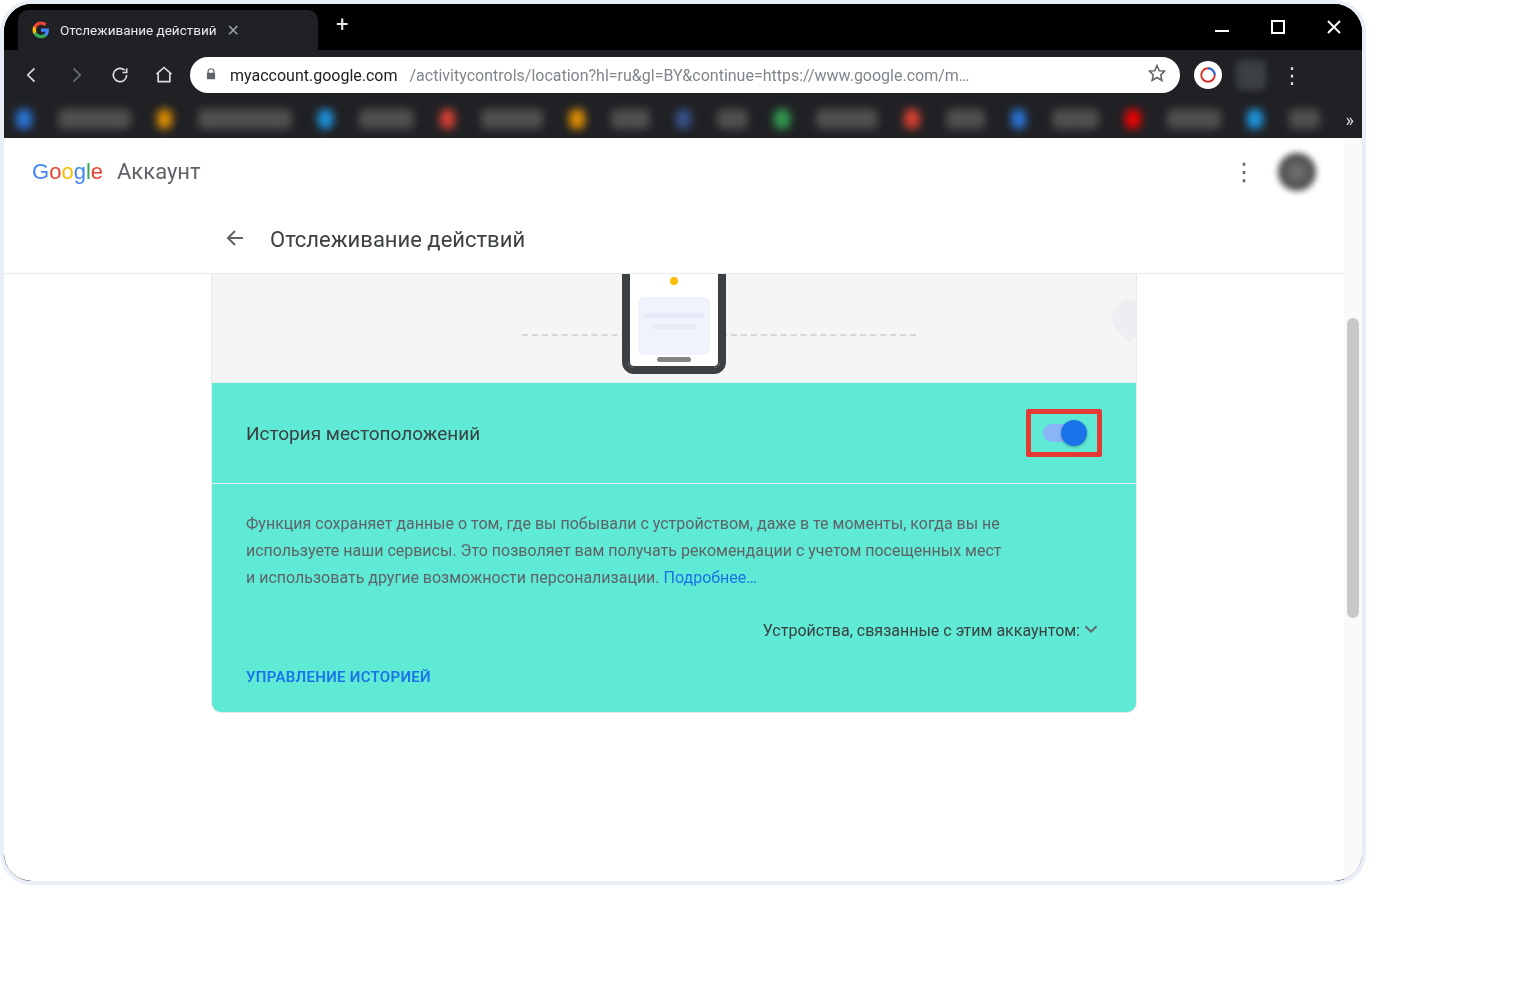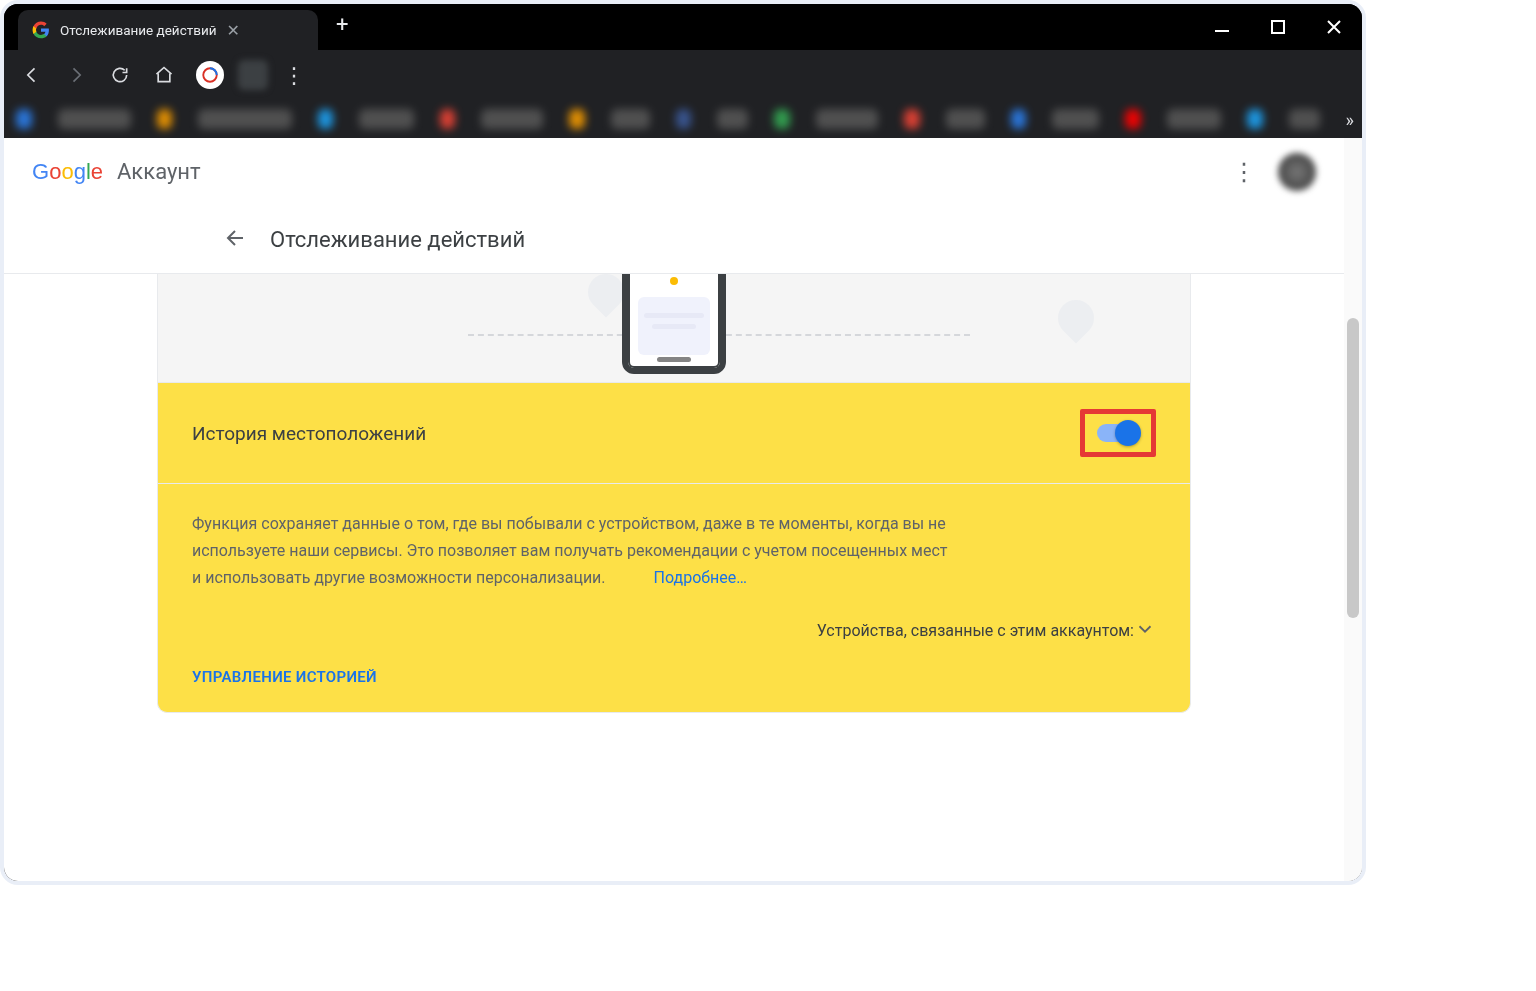--- a/index.html
+++ b/index.html
@@ -9,21 +9,21 @@
     width: 1536px;
     height: 991px;
     overflow: hidden;
     background: #fff;
   }
 
   
   .window-frame {
     width: 1366px;
     height: 885px;
-    border-radius: 18px;
+    border-radius: 32px;
     background: #000;
     border: 4px solid #e9eef7;
     position: relative;
     overflow: hidden;
   }
 
   
   .titlebar {
     height: 46px;
     background: #000;
@@ -193,25 +193,25 @@
   .sub-header .back svg { width:24px; height:24px; color:#5f6368; }
   .sub-header .title { color:#3c4043; font-size:22px; }
 
   
   .card-area {
     padding: 0 0 0 0;
     display:flex;
     justify-content:center;
   }
   .card {
-    width: 1034px;
+    width: 926px;
     border:1px solid #e8eaed;
     border-top:none;
     border-radius:0 0 10px 10px;
-    background:#fde047;
+    background:#5eead4;
     margin-top:0;
     overflow:hidden;
   }
   .illus {
     height:108px;
     background:#f5f5f5;
     display:flex;
     align-items:center;
     justify-content:center;
     position:relative;
@@ -280,21 +280,21 @@
     position:relative;
   }
   .switch .knob{
     position:absolute;
     right:-2px; top:-4px;
     width:26px;height:26px;border-radius:50%;
     background:#1a73e8;
     box-shadow:0 1px 3px rgba(0,0,0,0.3);
   }
   .desc { color:#5f6368; font-size:16px; line-height:1.7; max-width:760px;}
-  .desc a { color:#1a73e8; text-decoration:none;margin-left:44px;}
+  .desc a { color:#1a73e8; text-decoration:none;}
   .devices-row {
     display:flex; align-items:center; justify-content:flex-end;
     color:#3c4043; font-size:16px;
     margin-top:26px;
   }
   .devices-row .chev svg { width:22px; height:22px; color:#5f6368;}
   .manage {
     margin-top:24px;
     color:#1a73e8;
     font-weight:600;
@@ -357,20 +357,34 @@
           <path d="M20 4v5h-5"></path>
         </svg>
     </div>
     <div class="nav-btn">
       <svg viewBox="0 0 24 24" fill="none" stroke="currentColor" stroke-width="2">
           <path d="M3 11 L12 3 L21 11"></path>
           <path d="M5 10v10h14V10"></path>
         </svg>
     </div>
 
+    <div class="omnibox">
+      <span class="lock">
+        <svg viewBox="0 0 24 24" fill="currentColor">
+            <path d="M6 10V8a6 6 0 1 1 12 0v2h1v11H5V10h1zm2 0h8V8a4 4 0 1 0-8 0v2z"></path>
+          </svg>
+      </span>
+      <span class="host">myaccount.google.com</span>
+        <span class="path">/activitycontrols/location?hl=ru&amp;gl=BY&amp;continue=https://www.google.com/m…</span>
+      <span class="star">
+        <svg viewBox="0 0 24 24" fill="none" stroke="currentColor" stroke-width="2">
+            <polygon points="12 2 15 9 22 9.5 17 14.5 18.5 22 12 18 5.5 22 7 14.5 2 9.5 9 9"></polygon>
+          </svg>
+      </span>
+    </div>
 
     <div class="ext-icon">
       <svg width="18" height="18" viewBox="0 0 24 24">
           <circle cx="12" cy="12" r="9" fill="none" stroke="#d93025" stroke-width="2.5"></circle>
           <path d="M12 3 A9 9 0 0 1 21 12" stroke="#1a73e8" stroke-width="2.5" fill="none"></path>
         </svg>
     </div>
     <div class="blurred-square"></div>
     <div class="kebab">⋮</div>
   </div>

